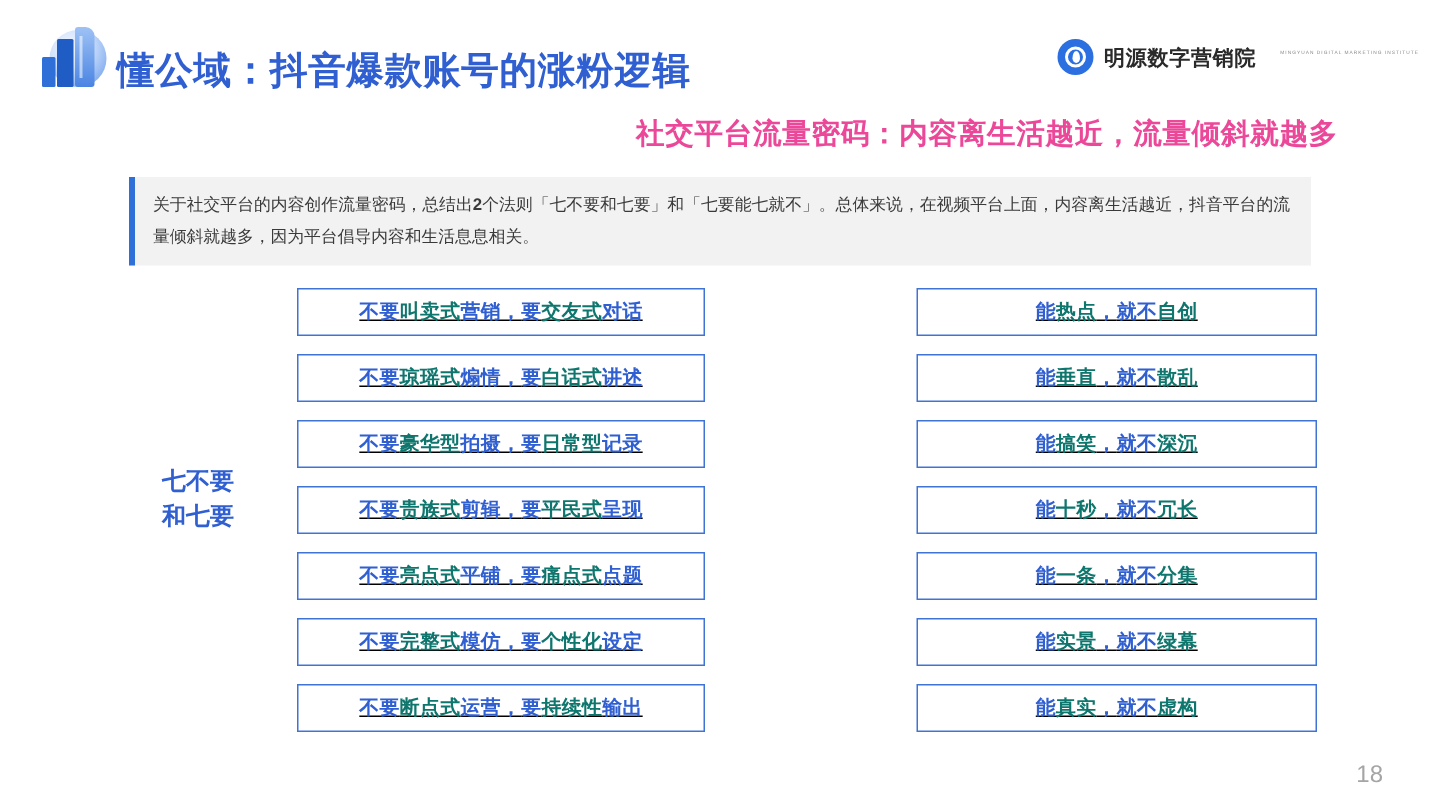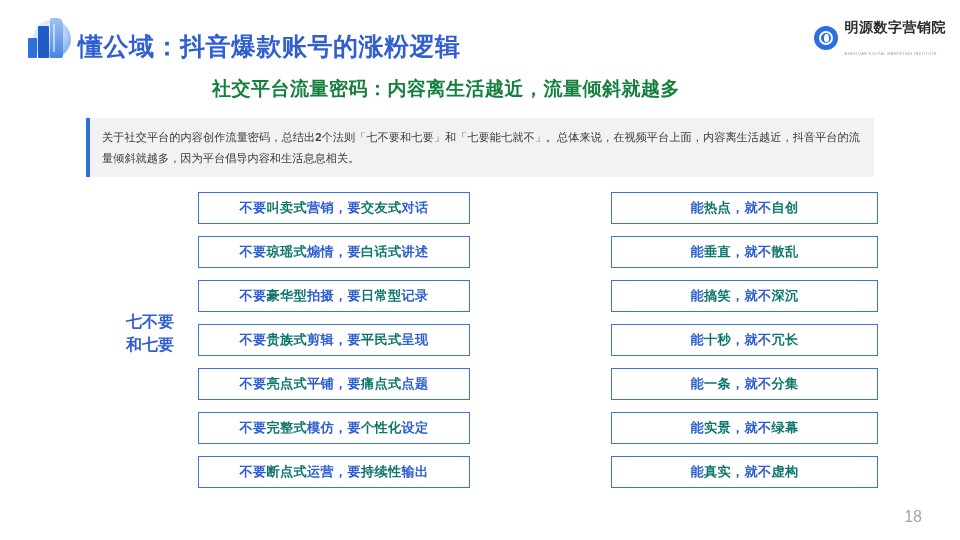--- a/index.html
+++ b/index.html
@@ -40,51 +40,51 @@
     background:#2b6fe0;position:relative;flex:0 0 auto;
   }
   .corp-logo .mark::before{
     content:"";position:absolute;left:5px;top:5px;width:14px;height:14px;border-radius:50%;
     border:2px solid #fff;box-sizing:border-box;
   }
   .corp-logo .mark::after{
     content:"";position:absolute;left:10px;top:8px;width:5px;height:8px;border-radius:50% 50% 50% 50%/60% 60% 40% 40%;
     background:#fff;
   }
-  .corp-logo .names{display:flex;flex-direction:column;line-height:1;gap:16px;}
+  .corp-logo .names{display:flex;flex-direction:row;line-height:1;gap:16px;}
   .corp-logo .cn{font-size:14px;font-weight:bold;color:#2a2a2a;letter-spacing:.5px;}
   .corp-logo .en{font-size:3.2px;color:#8a8a8a;letter-spacing:.7px;margin-top:3px;transform:scale(1,1);}
 
   
   .subtitle{
-    position:absolute;left:0;top:76px;width:892px;text-align:center;
-    font-size:19px;font-weight:bold;color:#15803d;letter-spacing:.5px;
+    position:absolute;left:0;top:76px;width:892px;text-align:right;
+    font-size:19px;font-weight:bold;color:#ec4899;letter-spacing:.5px;
   }
 
   
   .descbox{
     position:absolute;left:86px;top:118px;width:788px;min-height:52px;
     background:#f2f2f2;display:flex;align-items:flex-start;
   }
   .descbox .bar{width:4px;align-self:stretch;background:#2f6fd8;flex:0 0 auto;}
   .descbox .txt{
     padding:9px 14px 9px 12px;font-size:11.2px;color:#3a3a3a;line-height:1.85;
     text-align:justify;
   }
   .descbox .txt b{font-weight:bold;color:#3a3a3a;}
 
   
   .col-label{
     position:absolute;font-size:16px;font-weight:bold;color:#2f5fd0;
-    line-height:1.45;text-align:center;white-space:nowrap;
+    line-height:1.45;white-space:nowrap;
   }
   #label-left{left:108px;top:310px;width:84px;}
   #label-right{left:512px;top:310px;width:84px;}
 
-  .col{position:absolute;display:flex;flex-direction:column;}
+  .col{position:absolute;display:flex;flex-direction:column;text-decoration:underline;}
   #col-left{left:198px;top:192px;width:272px;gap:12px;}
   #col-right{left:611px;top:192px;width:267px;gap:12px;}
 
   .item{
     height:32px;border:1.4px solid #3f74d4;box-sizing:border-box;background:#fff;
     display:flex;align-items:center;justify-content:center;
     font-size:13.2px;font-weight:bold;letter-spacing:.3px;white-space:nowrap;
   }
   .seg-b{color:#2f5fd0;}
   .seg-o{color:#0f766e;}

